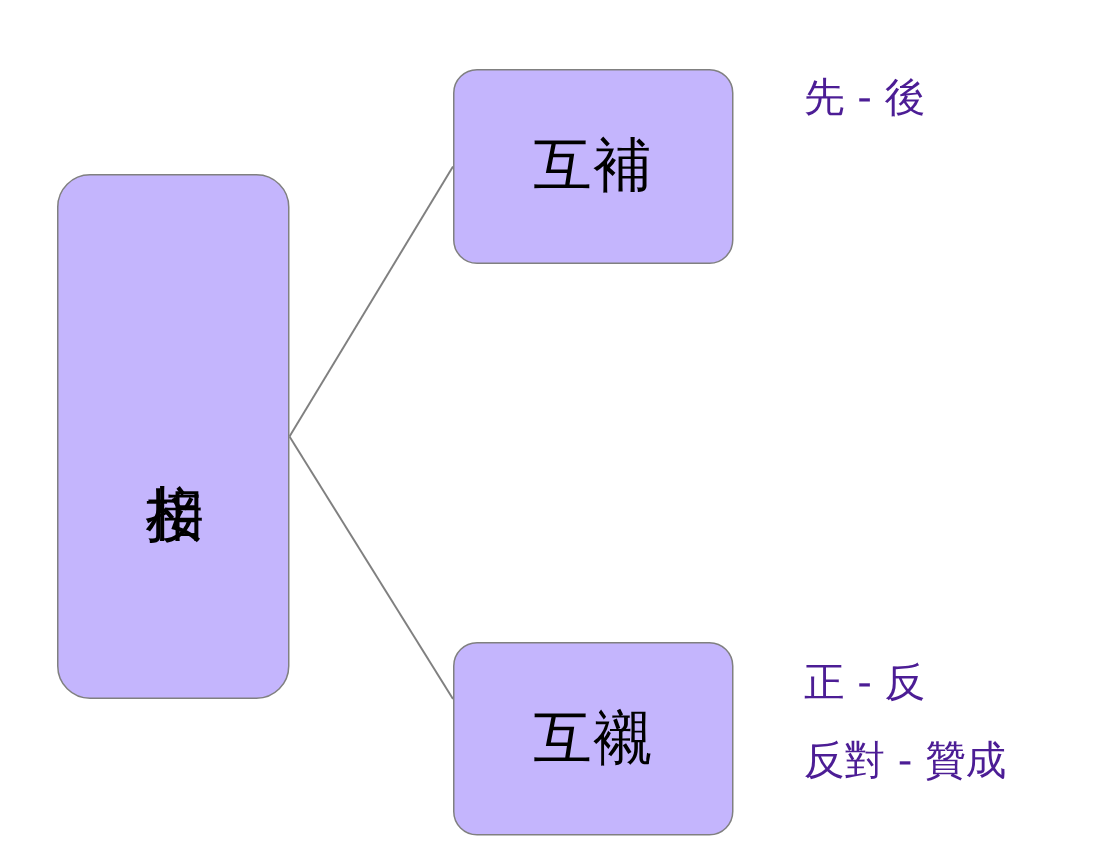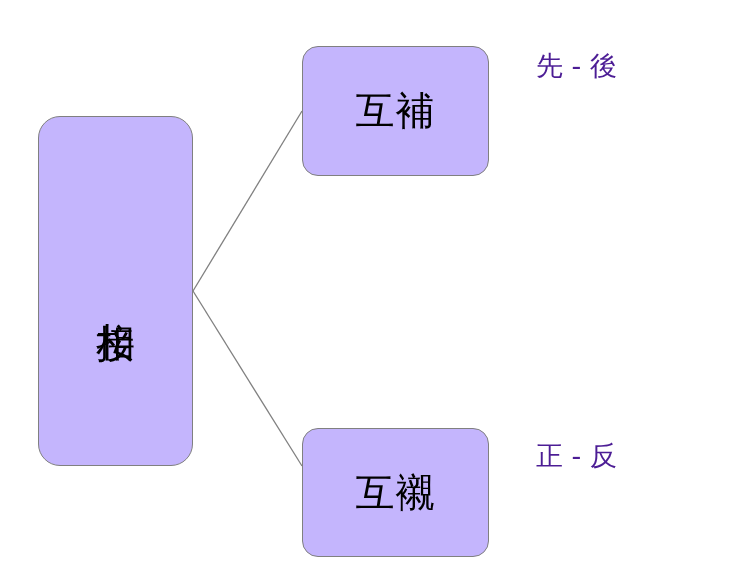--- a/index.html
+++ b/index.html
@@ -113,15 +113,16 @@
   <div class="node" id="node-contrast">
     <span class="node-branch-label">互襯</span>
   </div>
 
   <div class="annotation-group" id="annotations-complement">
     <div class="annotation-line">先 - 後</div>
   </div>
 
   <div class="annotation-group" id="annotations-contrast">
     <div class="annotation-line">正 - 反</div>
+    <div class="annotation-line">反對 - 贊成</div>
   </div>
 
 </div>
 
 </body></html>

